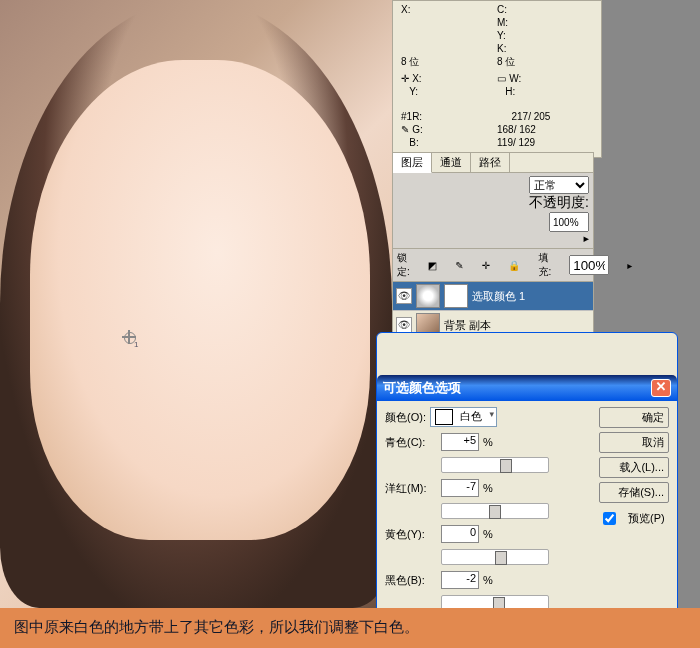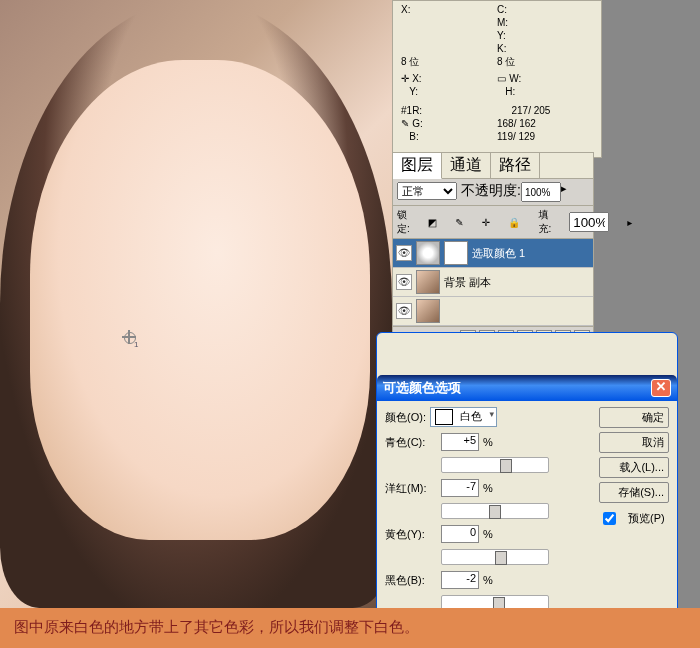--- a/index.html
+++ b/index.html
@@ -13,23 +13,23 @@
 .marker::after { left:0; top:6px; width:14px; height:2px; }
 .circ { position:absolute; left:2px; top:2px; width:10px; height:10px; border:1px solid #888; border-radius:50%; }
 .marker .num { position:absolute; left:12px; top:10px; font-size:8px; color:#556; }
 
 .info { position:absolute; left:392px; top:0; width:200px; height:152px; background:#ece9d8; border:1px solid #aca899; color:#000; padding:2px 4px; font-size:10px; }
 .info-row { display:flex; justify-content:space-between; line-height:13px; padding:0 4px; }
 .info-row .col { width:50%; }
 
 .panels { position:absolute; left:392px; top:152px; width:200px; height:180px; background:#ece9d8; border:1px solid #aca899; }
 .tabs { display:flex; border-bottom:1px solid #aca899; }
-.tab { padding:2px 8px; font-size:16px; background:#ece9d8; border-right:1px solid #aca899; cursor:default; }
+.tab { padding:2px 8px; font-size:11px; background:#ece9d8; border-right:1px solid #aca899; cursor:default; }
 .tab.active { background:#fff; border-bottom:1px solid #fff; margin-bottom:-1px; }
-.layer-opts { display:flex; align-items:flex-start; padding:3px 4px; border-bottom:1px solid #aca899; background:#d6d3ce; }
+.layer-opts { display:flex; align-items:flex-end; padding:3px 4px; border-bottom:1px solid #aca899; background:#d6d3ce;flex-direction:column; }
 .layer-opts select { font-size:11px; height:18px; width:60px; }
 .layer-opts .lbl { font-size:14px; margin-left:4px; }
 .layer-opts input { width:32px; height:14px; font-size:10px; }
 .lock-row { display:flex; align-items:center; background:#d6d3ce; padding:2px 4px; border-bottom:1px solid #aca899; font-size:10px; gap:18px; }
 .layer { display:flex; align-items:center; height:28px; border-bottom:1px solid #c0c0c0; padding:0 3px; }
 .layer.active { background:#3a6ea5; color:#fff; }
 .eye { width:14px; height:14px; border:1px solid #999; margin-right:4px; text-align:center; line-height:14px; font-size:10px; background:#fff; color:#333; }
 .thumb { width:22px; height:22px; border:1px solid #888; margin-right:4px; }
 .thumb.photo { background:linear-gradient(135deg,#e8c8b0,#8a6850); }
 .thumb.adj { background:radial-gradient(circle,#fff 30%,#bbb 70%); }
@@ -51,21 +51,21 @@
 .opt-row .slider { flex:1; height:14px; position:relative; border:1px solid #aaa; border-radius:2px; background:#fff; }
 .opt-row .slider .hnd { position:absolute; top:1px; width:10px; height:12px; background:#d6d3ce; border:1px solid #666; }
 .opt-row .val { width:34px; height:16px; border:1px solid #888; text-align:right; padding-right:2px; background:#fff; }
 .color-sel { display:flex; align-items:center; gap:4px; }
 .swatch { width:16px; height:14px; background:#fff; border:1px solid #000; }
 .sel-box { border:1px solid #7f9db9; padding:1px 14px 1px 4px; background:#fff; position:relative; font-size:11px; }
 .sel-box::after { content:"▾"; position:absolute; right:2px; top:1px; font-size:9px; color:#555; }
 .method { font-size:11px; margin-top:10px; }
 .method input { accent-color:#2a5; }
 
-.caption { position:absolute; left:0; top:608px; width:700px; height:40px; background:#e2894f; color:#7f1d1d; font-size:15px; padding:10px 14px; box-sizing:border-box; }
+.caption { position:absolute; left:0; top:608px; width:700px; height:40px; background:#e2894f; color:#0f172a; font-size:15px; padding:10px 14px; box-sizing:border-box; }
 </style>
 </head>
 <body>
 
 <div class="container">
   <div class="canvas">
     <div class="hair"></div>
     <div class="face"></div>
     <div class="marker">
       <span class="circ"></span>
@@ -95,21 +95,21 @@
       <span class="col">8 位</span>
     </div>
     <div class="info-row" style="margin-top:4px;">
       <span class="col">✛ <span>X:</span></span>
       <span class="col">▭ <span>W:</span></span>
     </div>
     <div class="info-row">
       <span class="col">&nbsp;&nbsp; <span>Y:</span></span>
       <span class="col">&nbsp;&nbsp; <span>H:</span></span>
     </div>
-    <div class="info-row" style="margin-top:6px;gap:29px;">
+    <div class="info-row" style="margin-top:12px;gap:29px;">
       <span class="col"><span>#1</span><span>R:</span></span>
       <span class="col">217/ 205</span>
     </div>
     <div class="info-row">
       <span class="col">✎ <span>G:</span></span>
       <span class="col">168/ 162</span>
     </div>
     <div class="info-row">
       <span class="col">&nbsp;&nbsp; <span>B:</span></span>
       <span class="col">119/ 129</span>

